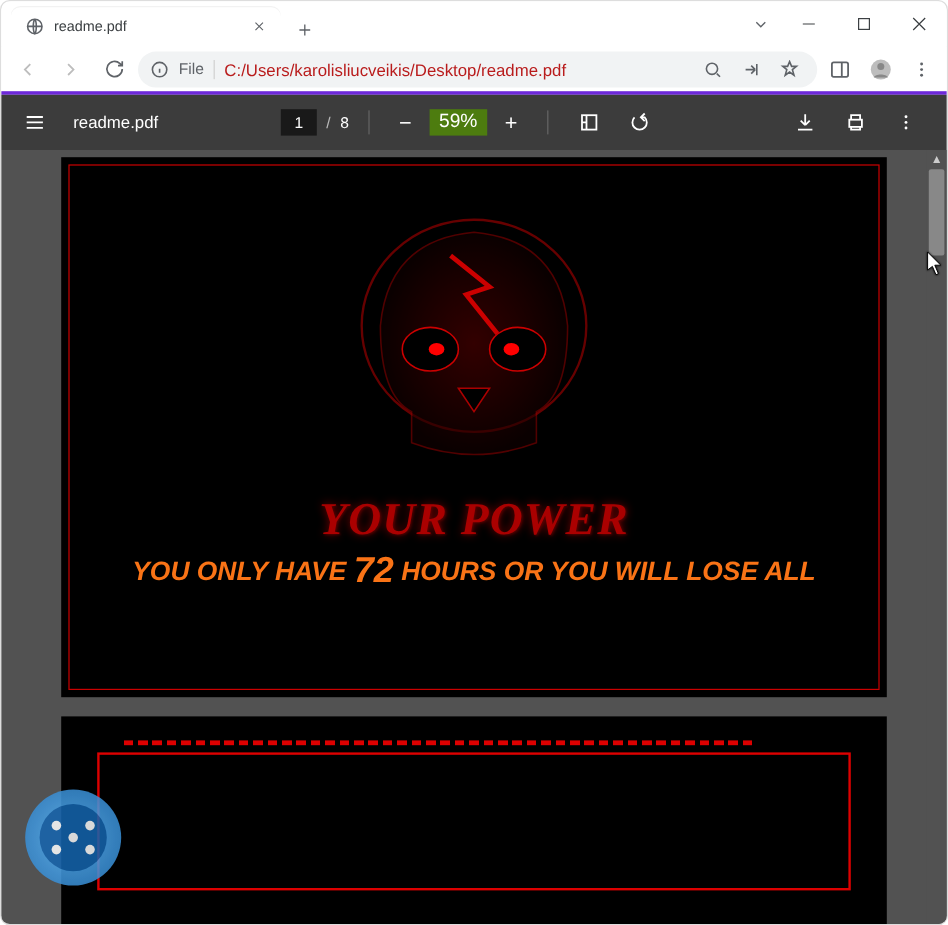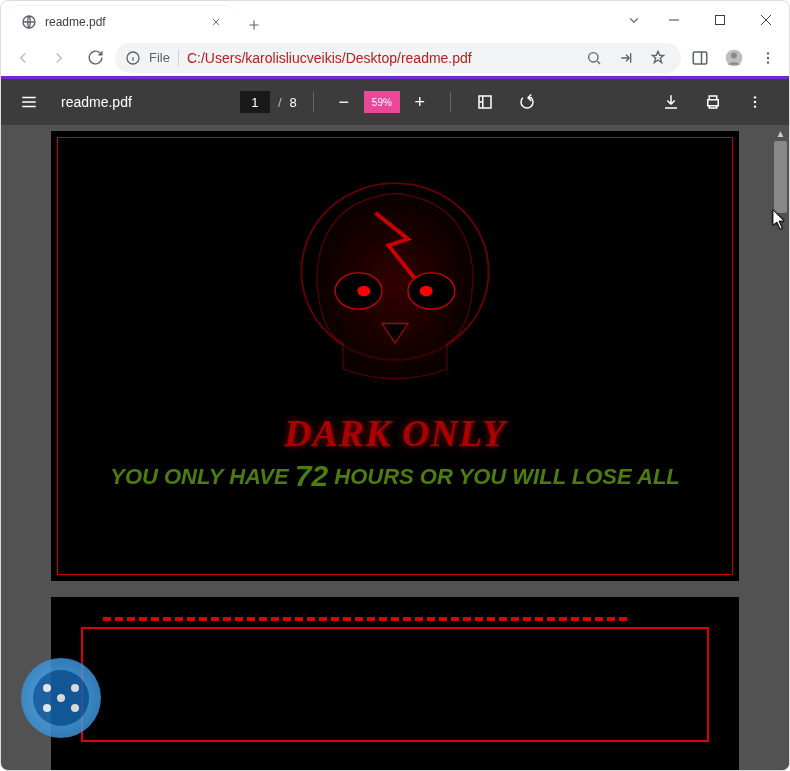--- a/index.html
+++ b/index.html
@@ -34,36 +34,36 @@
 .pdftoolbar { height:46px; background:#3c3c3c; display:flex; align-items:center; padding:0 16px; color:#fff; gap:6px; }
 .pdftoolbar .menu { width:24px; height:24px; display:flex; align-items:center; justify-content:center; }
 .pdftoolbar .filename { font-size:14px; margin-left:14px; }
 .pdftoolbar .spacer { flex:1; }
 .pdftoolbar .pagebox { display:flex; align-items:center; gap:8px; }
 .pdftoolbar .pgnum { background:#191919; width:30px; height:22px; display:flex; align-items:center; justify-content:center; font-size:13px; }
 .pdftoolbar .slash { font-size:13px; color:#bbb; }
 .pdftoolbar .total { font-size:13px; }
 .pdftoolbar .sep { width:1px; height:20px; background:#666; margin:0 10px; }
 .pdftoolbar .zbtn { width:28px; height:28px; display:flex; align-items:center; justify-content:center; font-size:18px; }
-.pdftoolbar .zoom { background:#ec4899; padding:2px 8px; font-size:10px; height:22px; display:flex; align-items:center; }
+.pdftoolbar .zoom { background:#4d7c0f; padding:2px 8px; font-size:16px; height:22px; display:flex; align-items:center; }
 .pdftoolbar .toolicon { width:36px; height:36px; display:flex; align-items:center; justify-content:center; }
 
 
 .pdfarea { position:absolute; top:124px; left:0; right:0; bottom:0; background:#525252; }
 .scrolltrack { position:absolute; right:0; top:0; bottom:0; width:17px; background:#525252; }
 .scrollthumb { position:absolute; right:2px; top:16px; width:13px; height:72px; background:#888; border-radius:2px; }
 .scrollup { position:absolute; right:0; top:0; width:17px; height:16px; display:flex; align-items:center; justify-content:center; color:#ccc; font-size:10px; }
 .pageouter { position:absolute; left:50px; right:50px; top:6px; }
 
 
 .page1 { width:100%; height:450px; background:#000; position:relative; overflow:hidden; }
 .redframe { position:absolute; inset:6px; border:1px solid #c00; }
 .skull { position:absolute; top:30px; left:50%; transform:translateX(-50%); width:300px; height:260px; }
 .darkpower { position:absolute; top:280px; left:0; right:0; text-align:center; font-family:"Times New Roman",serif; font-size:38px; font-weight:bold; font-style:italic; color:#aa0000; text-shadow:0 0 8px #770000, 1px 1px 2px #440000; letter-spacing:1px; }
-.warntext { position:absolute; top:328px; left:0; right:0; text-align:center; font-family:"Times New Roman",serif; font-size:22px; font-weight:bold; font-style:italic; color:#4d7c0f; text-shadow:1px 1px 2px #000; padding:0 20px; }
+.warntext { position:absolute; top:328px; left:0; right:0; text-align:center; font-family:"Times New Roman",serif; font-size:22px; font-weight:bold; font-style:italic; color:#f97316; text-shadow:1px 1px 2px #000; padding:0 20px; }
 .warntext .hours { font-size:30px; vertical-align:-2px; }
 
 
 .page2 { width:100%; margin-top:16px; height:175px; background:#000; position:relative; overflow:hidden; }
 .p2frame { position:absolute; inset:30px; border:2px solid #d00; }
 .p2frame::before { content:""; position:absolute; top:-12px; left:20px; right:80px; height:4px; background:repeating-linear-gradient(90deg,#d00 0 8px,transparent 8px 12px); }
 
 
 .watermark { position:absolute; left:0; right:0; bottom:0; height:145px; pointer-events:none; display:flex; align-items:center; justify-content:flex-start; padding-left:20px; }
 .wm-icon { width:80px; height:80px; border-radius:50%; background:radial-gradient(circle,#4aa3e8 40%,#2a7ec8 100%); position:relative; display:flex; align-items:center; justify-content:center; opacity:.85; }
@@ -252,21 +252,21 @@
           <ellipse cx="100" cy="85" rx="72" ry="68" fill="none" stroke="#660000" stroke-width="1.5"></ellipse>
           <path d="M40 85 Q45 30 100 25 Q155 30 160 85 Q160 130 140 140 L140 160 Q100 175 60 160 L60 140 Q40 130 40 85Z" fill="url(#g)" stroke="#880000" stroke-width="1" opacity="0.6"></path>
           <ellipse cx="72" cy="100" rx="18" ry="14" fill="#000" stroke="#cc0000" stroke-width="1"></ellipse>
           <ellipse cx="128" cy="100" rx="18" ry="14" fill="#000" stroke="#cc0000" stroke-width="1"></ellipse>
           <ellipse cx="76" cy="100" rx="5" ry="4" fill="#ff0000"></ellipse>
           <ellipse cx="124" cy="100" rx="5" ry="4" fill="#ff0000"></ellipse>
           <path d="M90 125 L100 140 L110 125 Z" fill="#000" stroke="#aa0000"></path>
           <path d="M85 40 L110 60 L95 65 L115 90" stroke="#cc0000" stroke-width="3" fill="none"></path>
         </svg>
       </div>
-      <div class="darkpower">DARK ONLY</div>
+      <div class="darkpower">YOUR POWER</div>
       <div class="warntext">
         <span>YOU ONLY HAVE </span><span class="hours">72</span><span> HOURS OR YOU WILL LOSE ALL</span><br>
       </div>
     </div>
     <div class="page2">
       <div class="p2frame"></div>
     </div>
   </div>
 
   <div class="scrolltrack">

